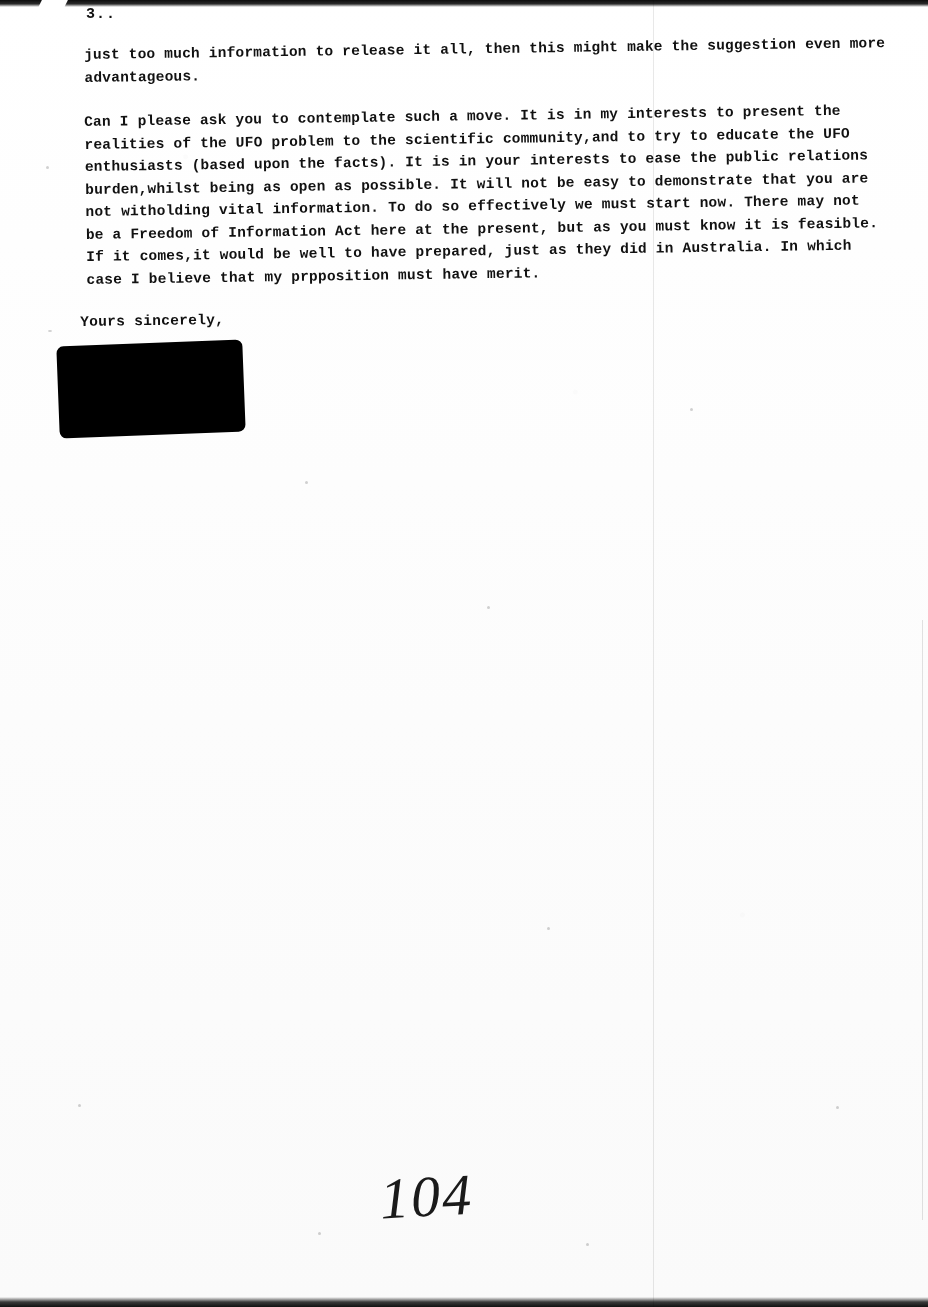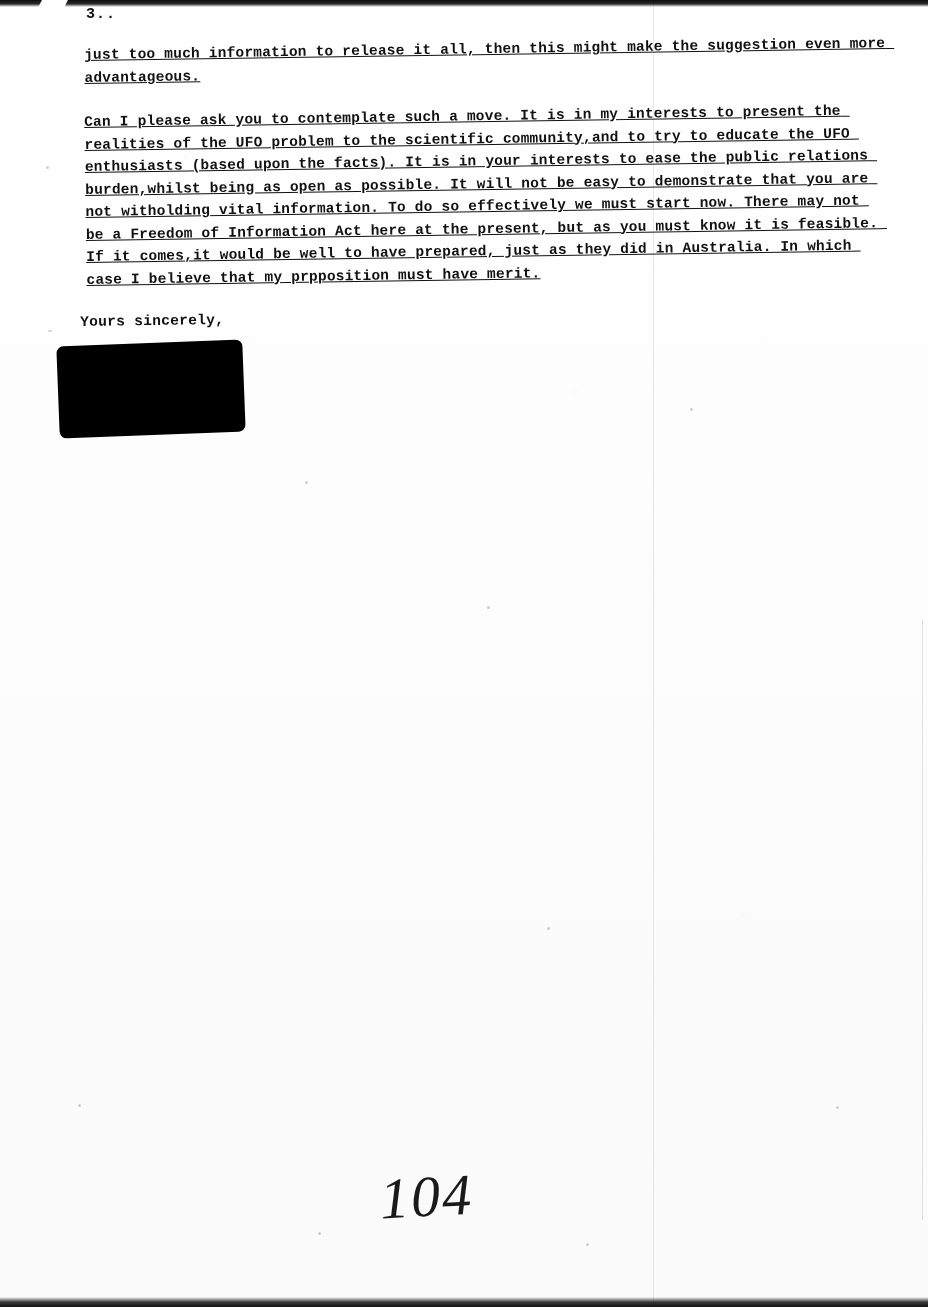--- a/index.html
+++ b/index.html
@@ -68,21 +68,20 @@
     font-size: 15px;
     font-weight: bold;
     letter-spacing: 1px;
   }
 
   .body-text {
     position: absolute;
     left: 84px;
     top: 44px;
     width: 820px;
-    text-decoration: underline;
   }
 
   .para {
     font-size: 14.5px;
     line-height: 22.5px;
     font-weight: bold;
     letter-spacing: 0.2px;
     margin: 0 0 22px 0;
     text-align: left;
     

